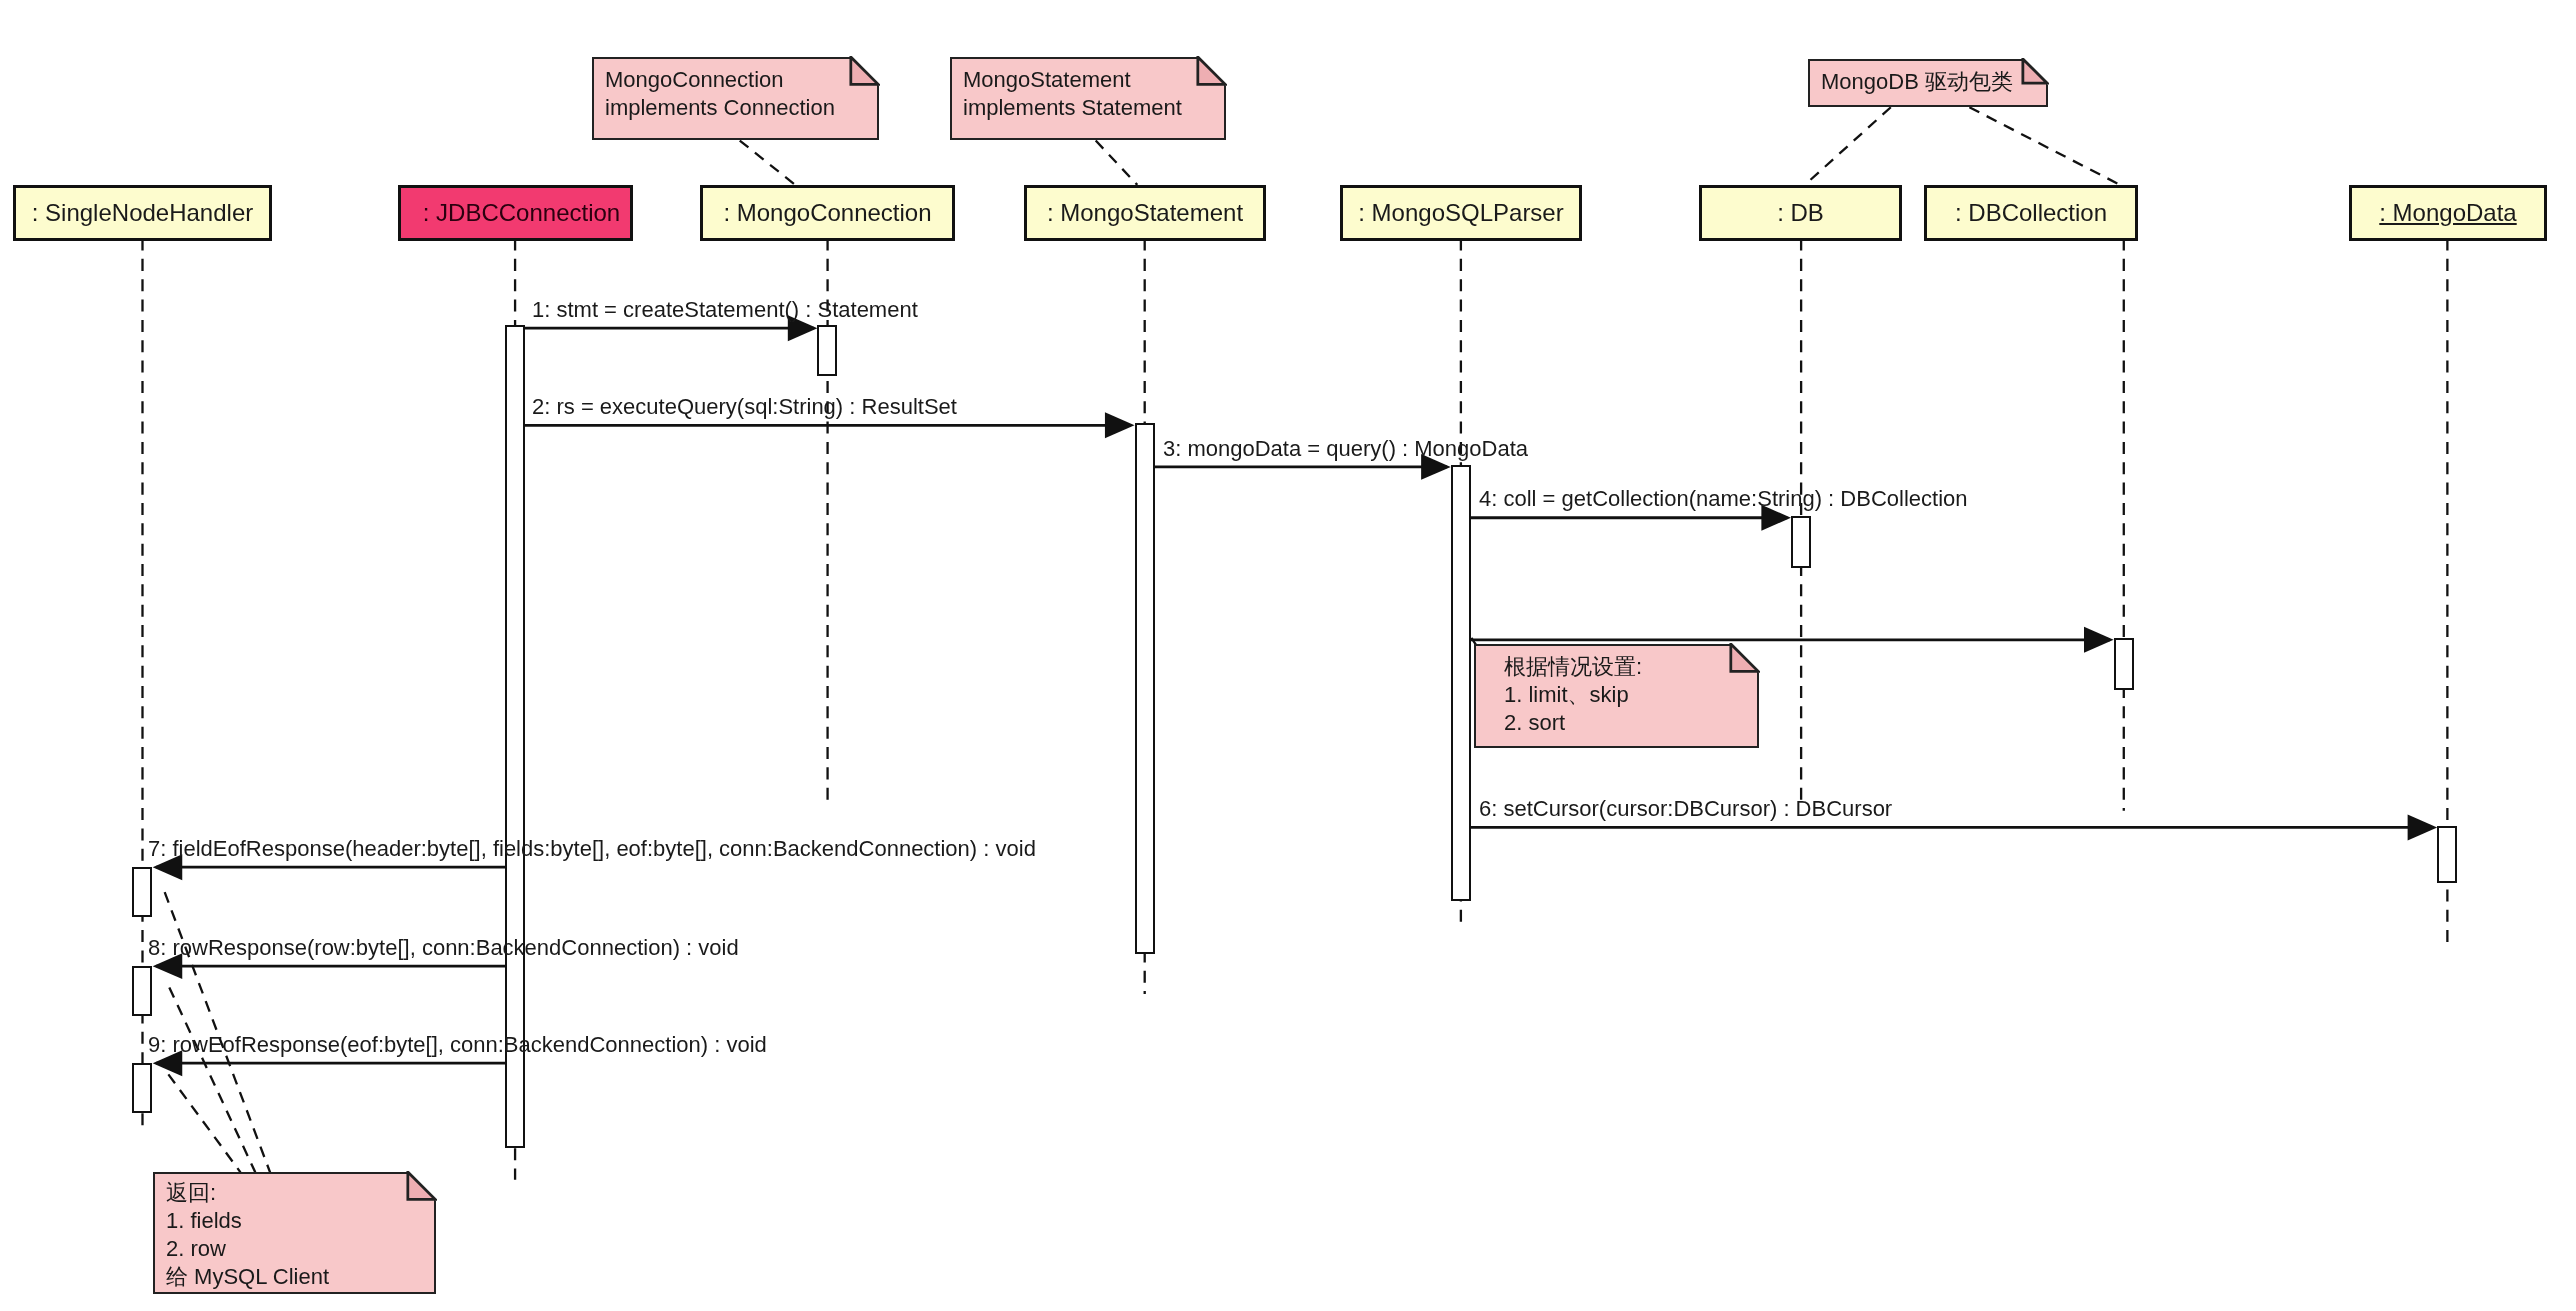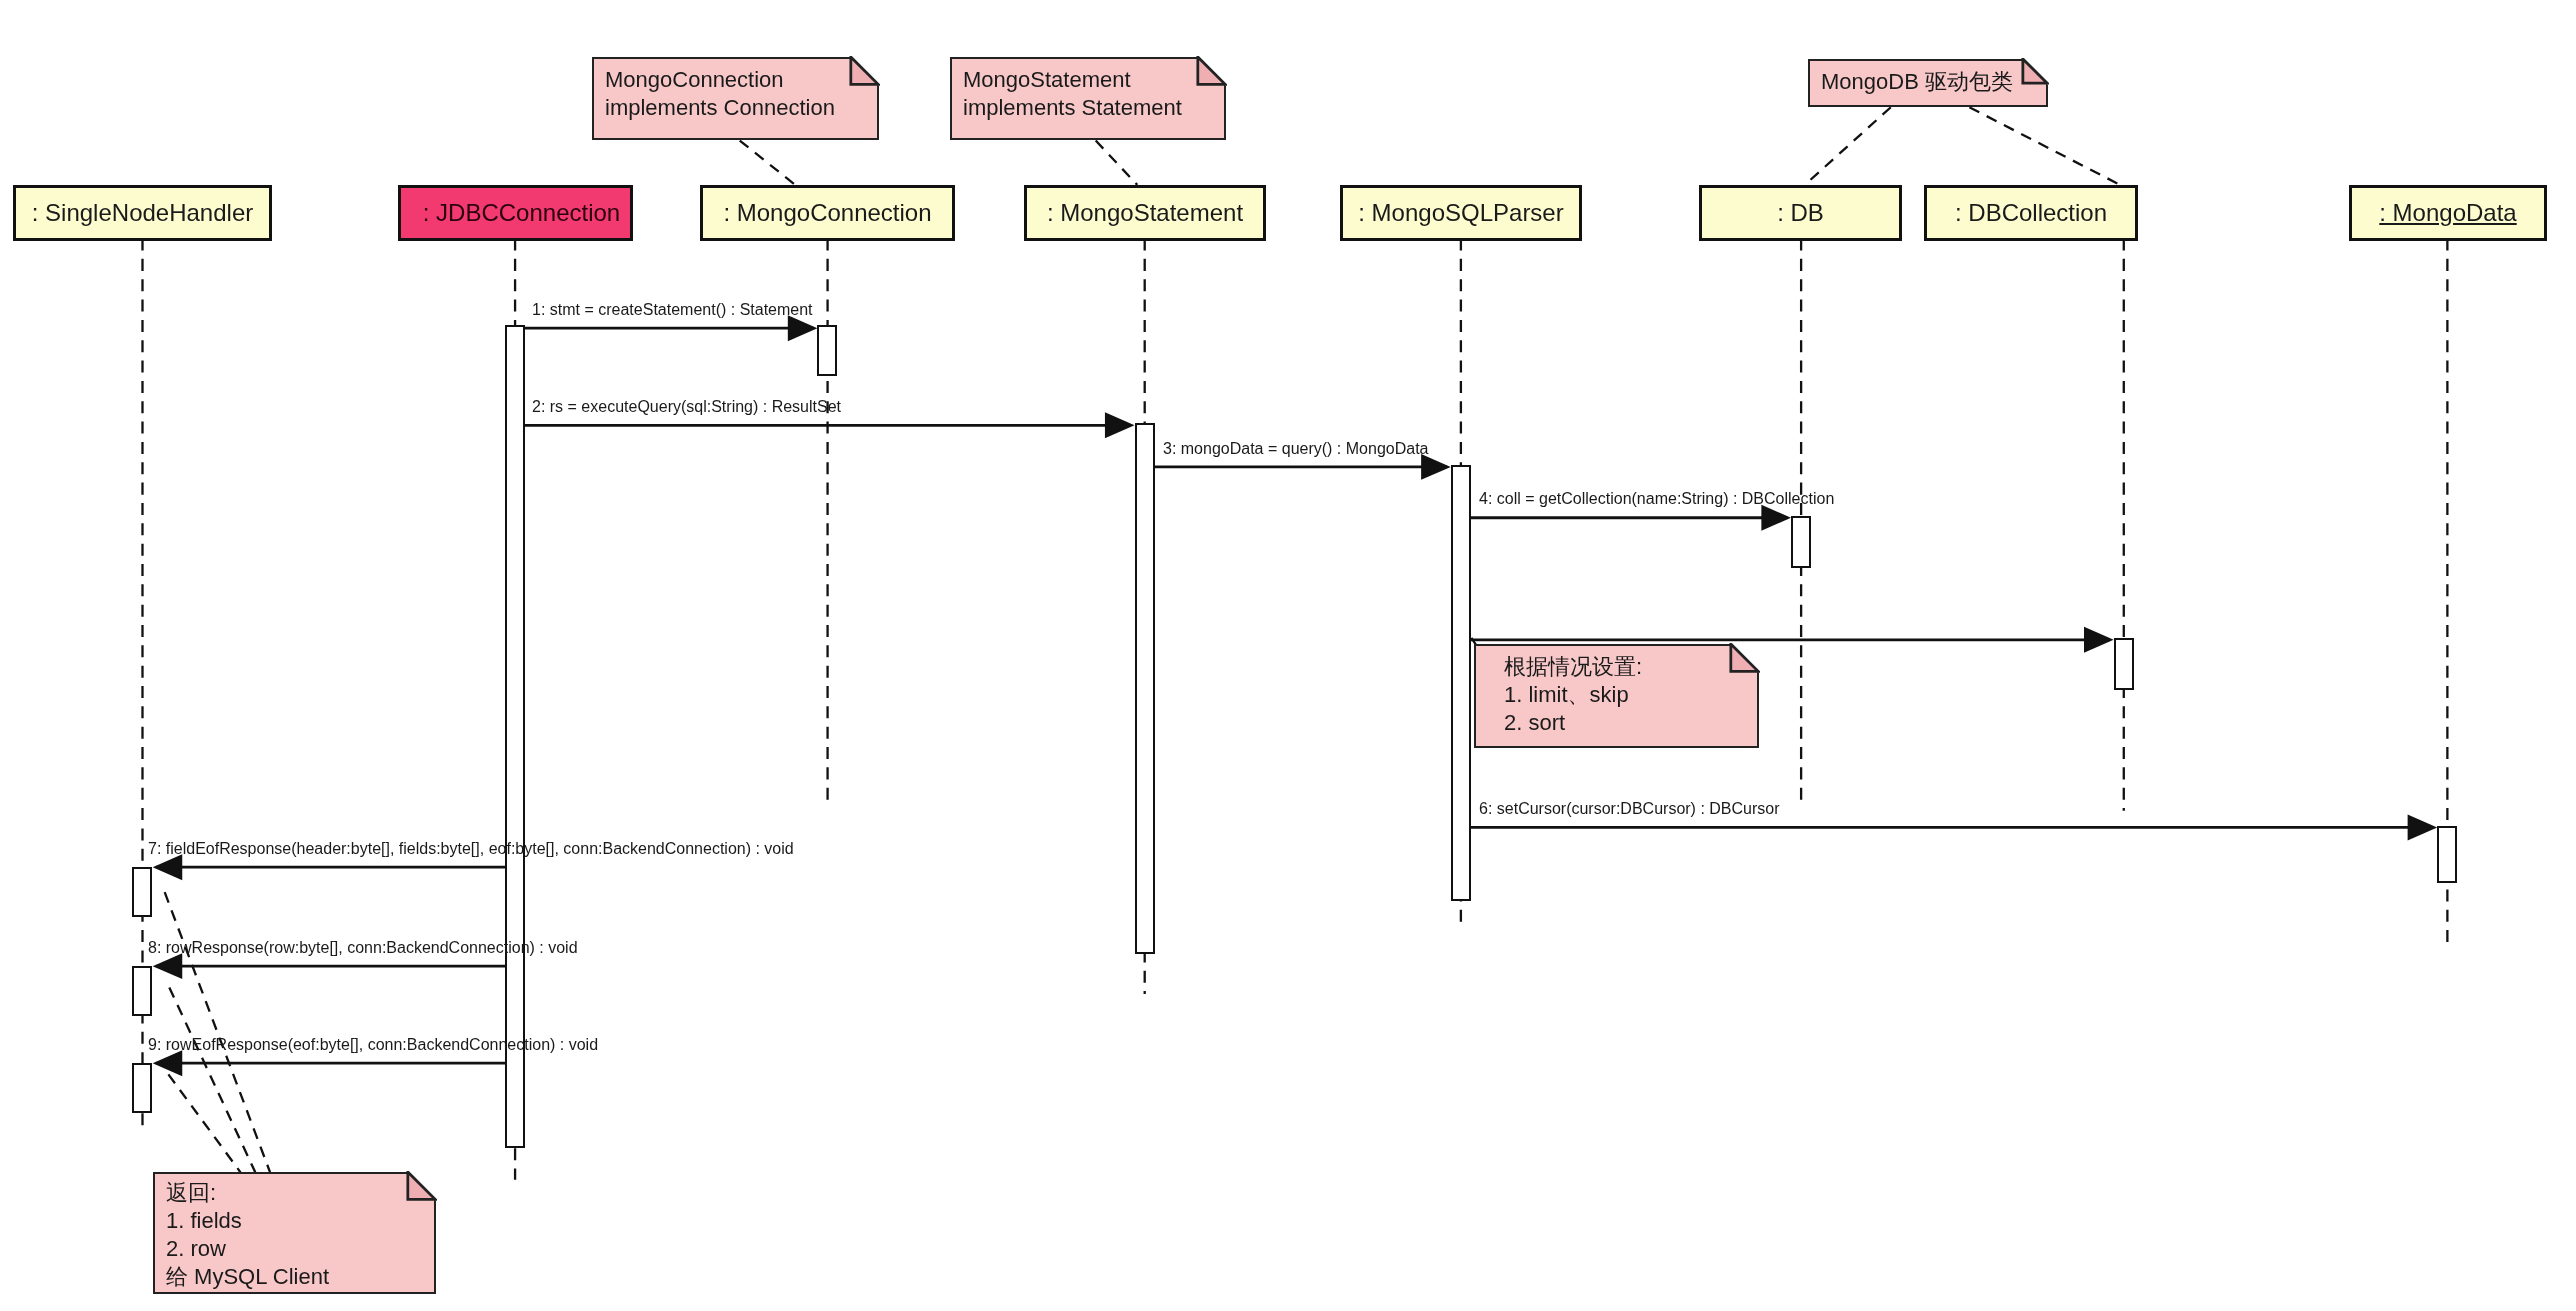--- a/index.html
+++ b/index.html
@@ -13,21 +13,21 @@
     background:#fdfcce;border:3.7px solid #111111;
     display:flex;align-items:center;justify-content:center;
     font-size:24px;white-space:nowrap;
   }
   .participant.highlight{background:#f23a70;color:#2b000f;padding-left:12px;}
   .activation{
     position:absolute;z-index:2;width:20.3px;box-sizing:border-box;
     background:#ffffff;border:2.8px solid #111111;
   }
   .msg-label{
-    position:absolute;z-index:3;font-size:16px;white-space:nowrap;line-height:28px;
+    position:absolute;z-index:3;font-size:22px;white-space:nowrap;line-height:28px;
   }
   .note{
     position:absolute;z-index:4;box-sizing:border-box;
     background:#f8c8c9;border:2.8px solid #222222;
     padding:7.4px 13px 9.2px 11px;font-size:22px;line-height:28px;white-space:nowrap;
   }
   .note .fold{position:absolute;top:-2.8px;right:-2.8px;z-index:5;}
   .note-line{position:relative;z-index:4;}
 </style>
 </head>

